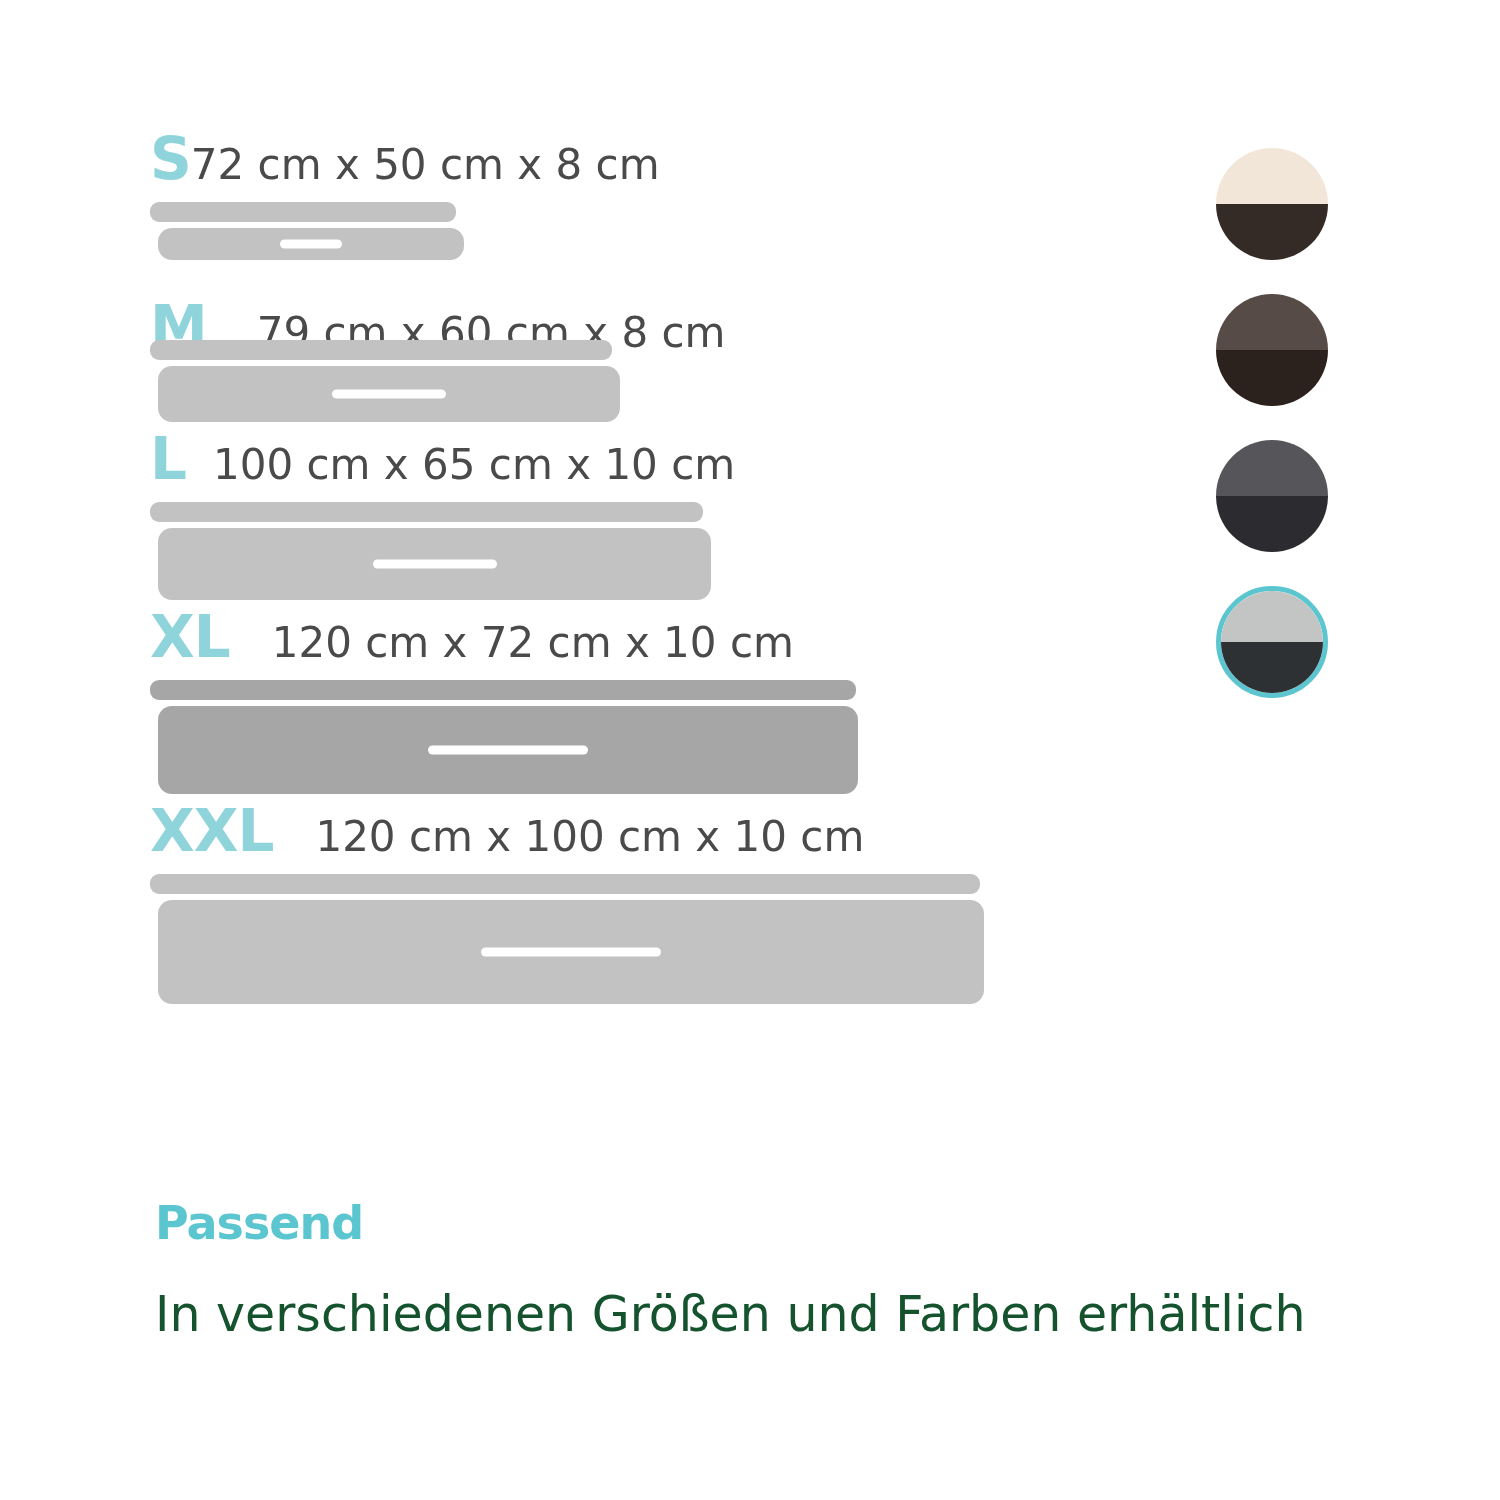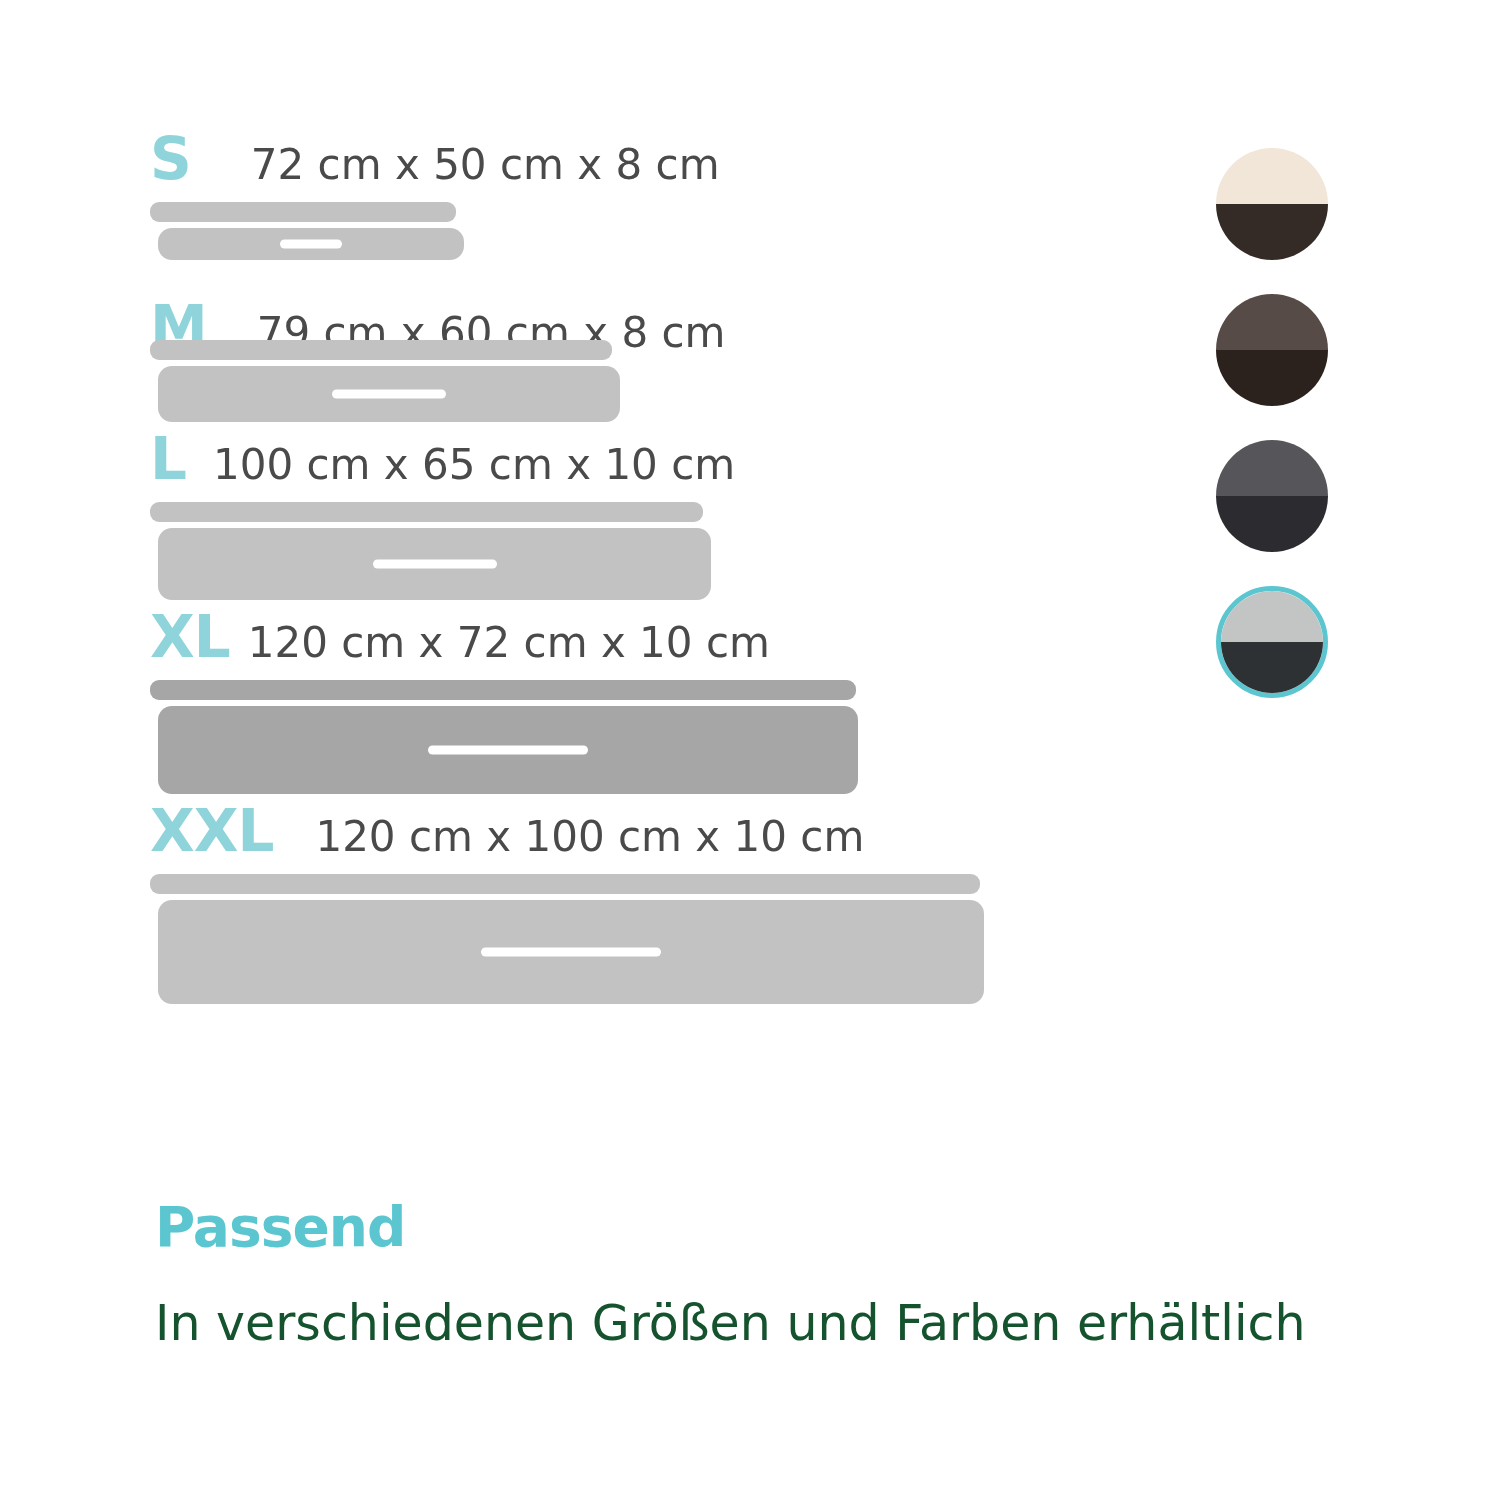--- a/index.html
+++ b/index.html
@@ -99,40 +99,40 @@
   }
 
   #footer {
     position: absolute;
     left: 155px;
     top: 1200px;
     width: 1250px;
   }
   #footer-heading {
     color: #5bc6d0;
-    font-size: 55px;
+    font-size: 46px;
     font-weight: bold;
     line-height: 1;
     margin-bottom: 42px;
     letter-spacing: -1px;
   }
   #footer-sub {
     color: #14532d;
     font-size: 49px;
     line-height: 1.1;
   }
 </style>
 </head>
 <body>
 
 <div id="size-chart">
     <div class="size-block">
       <div class="size-header">
         <span class="size-label">S</span>
-        <span class="size-dims" style="margin-left: 60px;">72 cm x 50 cm x 8 cm</span>
+        <span class="size-dims" style="">72 cm x 50 cm x 8 cm</span>
       </div>
       <div class="bed-group">
         <div class="bed-back" style="width: 306px;"></div>
         <div class="bed-front" style="width: 306px; height: 32px; margin-left: 8px;">
           <div class="bed-slit" style="width: 62px;"></div>
         </div>
       </div>
     </div>
     <div class="size-block">
       <div class="size-header">
@@ -154,21 +154,21 @@
       <div class="bed-group">
         <div class="bed-back" style="width: 553px;"></div>
         <div class="bed-front" style="width: 553px; height: 72px; margin-left: 8px;">
           <div class="bed-slit" style="width: 124px;"></div>
         </div>
       </div>
     </div>
     <div class="size-block dark">
       <div class="size-header">
         <span class="size-label">XL</span>
-        <span class="size-dims" style="margin-left: 18px; text-align: center;">120 cm x 72 cm x 10 cm</span>
+        <span class="size-dims" style="margin-left: 42px; text-align: center;">120 cm x 72 cm x 10 cm</span>
       </div>
       <div class="bed-group">
         <div class="bed-back" style="width: 706px;"></div>
         <div class="bed-front" style="width: 700px; height: 88px; margin-left: 8px;">
           <div class="bed-slit" style="width: 160px;"></div>
         </div>
       </div>
     </div>
     <div class="size-block">
       <div class="size-header">

